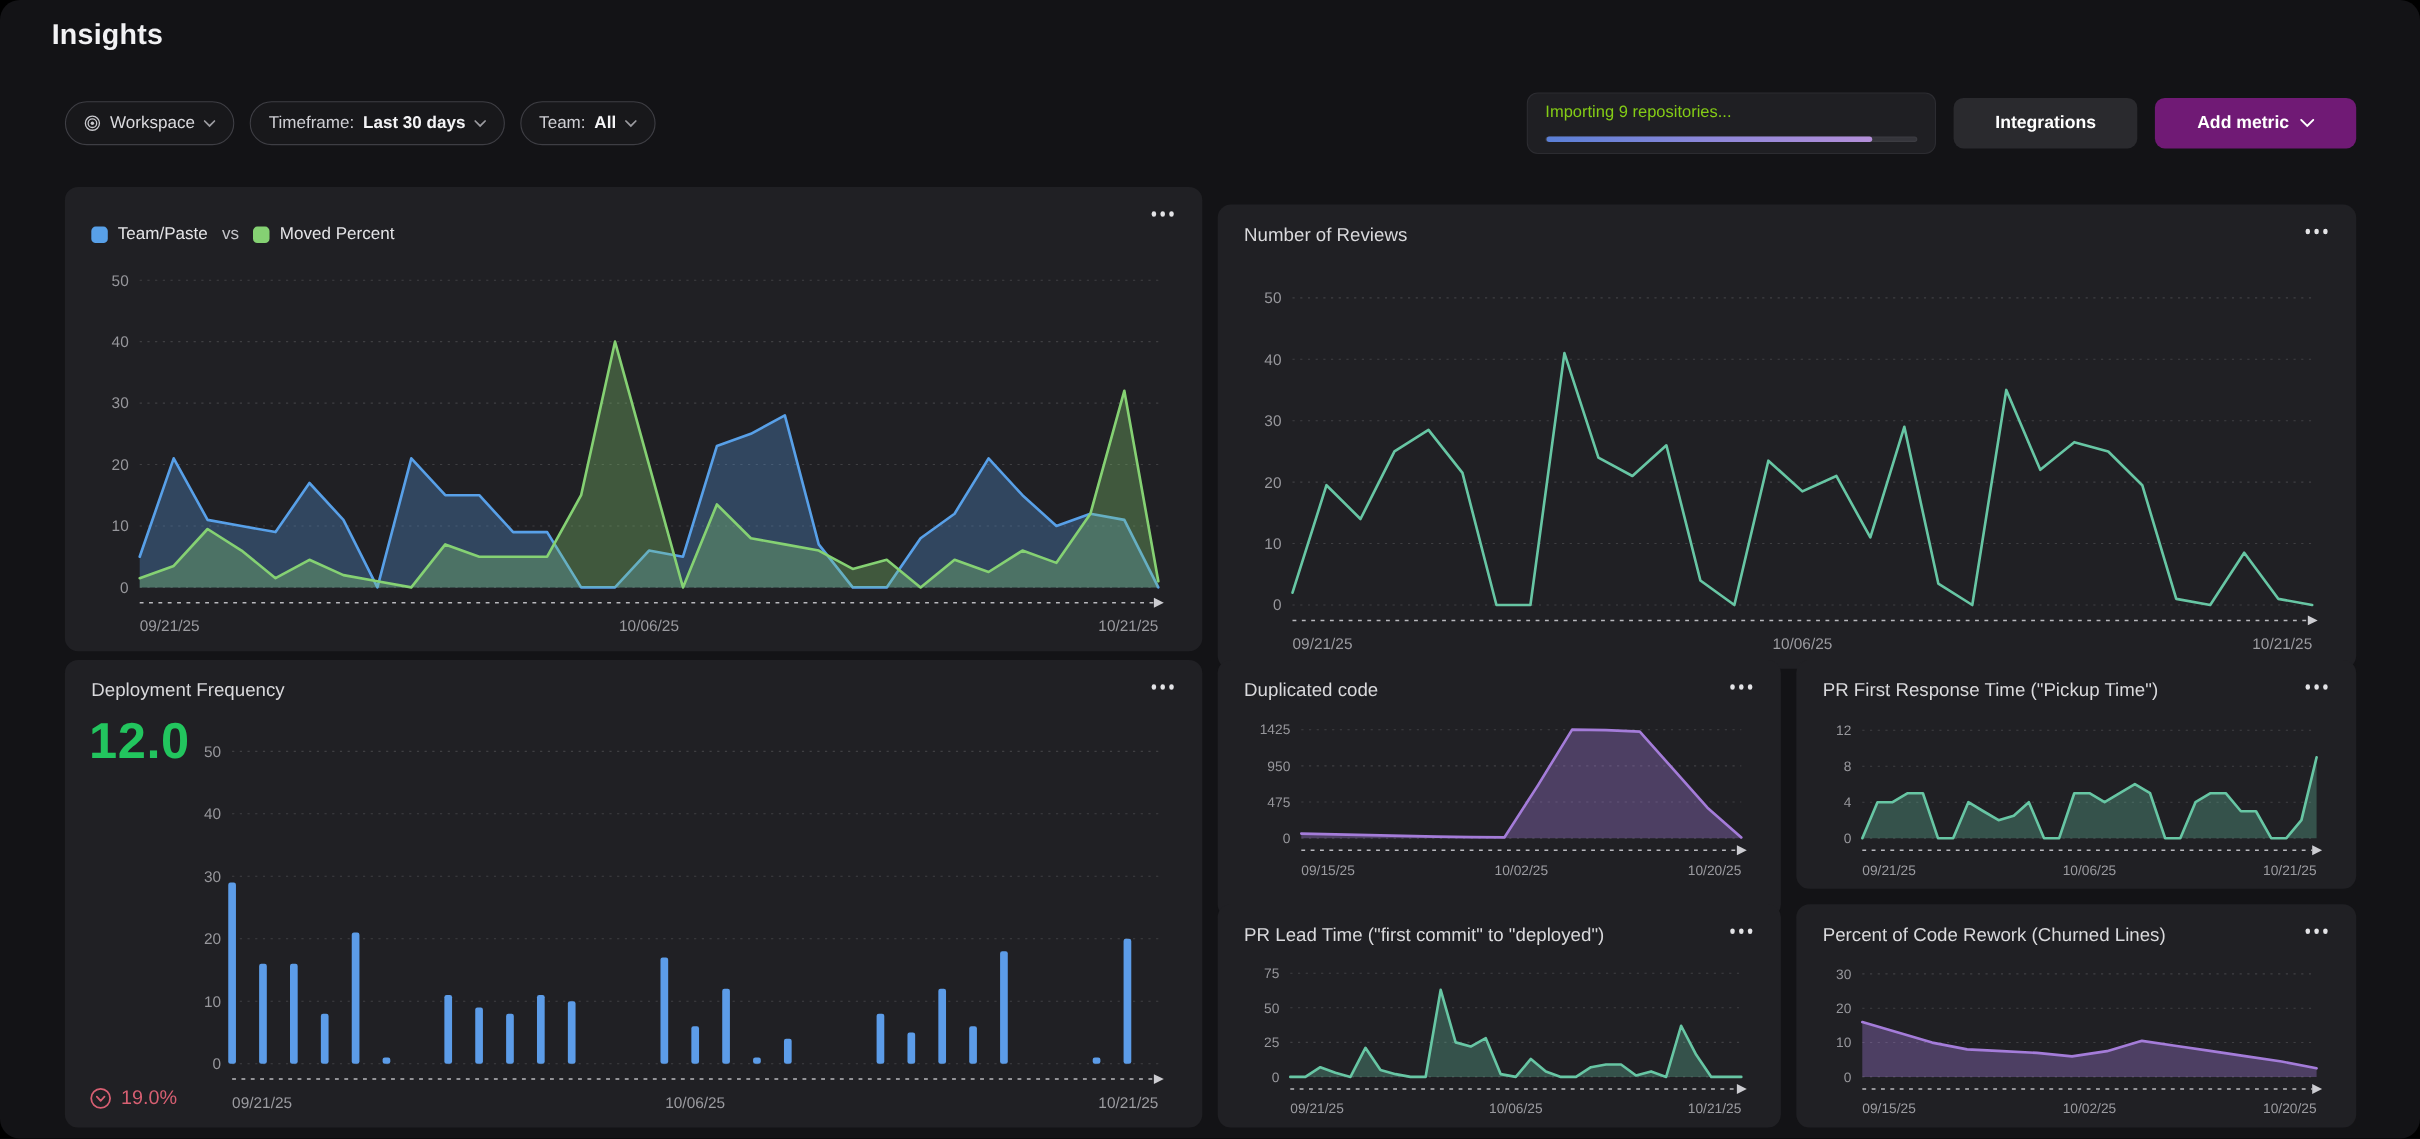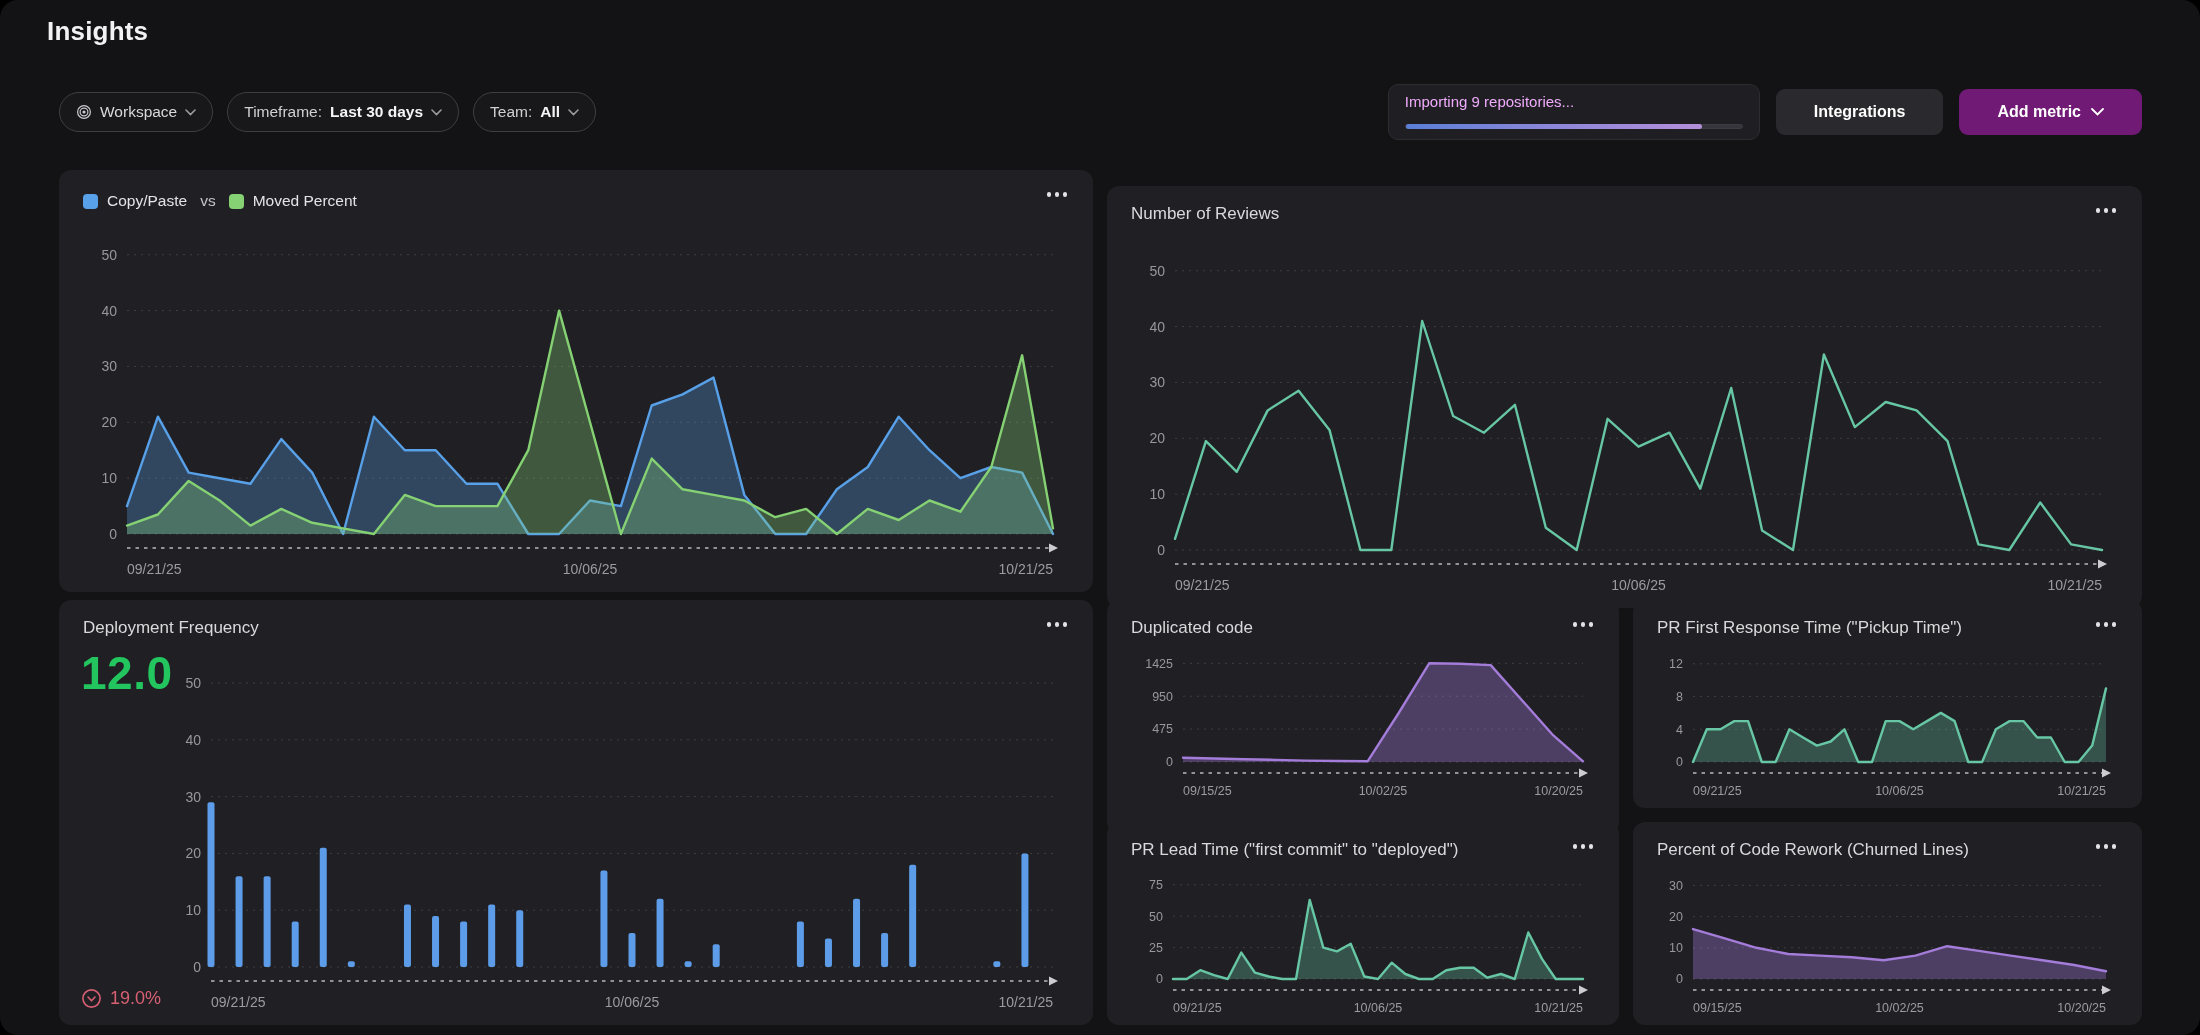--- a/index.html
+++ b/index.html
@@ -8,35 +8,35 @@
 
   .page-title { position:absolute; left:47px; top:16px; font-size:26px; font-weight:700; color:#f2f2f4; letter-spacing:.2px; }
 
   .toolbar { position:absolute; left:59px; top:88px; right:58px; height:48px; display:flex; align-items:center; }
   .pills { display:flex; gap:14px; align-items:center; }
   .pill { display:flex; align-items:center; gap:8px; height:40px; padding:0 16px; border:1px solid #3e3e44; border-radius:999px; background:#18181b; color:#d9d9dd; font-size:15.5px; cursor:pointer; }
   .pill .pfx { color:#cfcfd4; }
   .pill b { color:#f4f4f6; font-weight:700; }
   .toolbar-right { margin-left:auto; display:flex; align-items:center; gap:16px; }
   .import-card { width:372px; height:56px; background:#1f1f23; border:1px solid #2c2c31; border-radius:10px; padding:8px 16px 10px; display:flex; flex-direction:column; justify-content:space-between; }
-  .import-label { color:#f0abfc; font-size:15px; }
+  .import-label { color:#84cc16; font-size:15px; }
   .progress-track { position:relative; width:338px; height:5px; background:#35353b; border-radius:3px; border:1px solid #3c3c42; }
   .progress-fill { position:absolute; left:0; top:-1px; height:5px; border-radius:3px; background:linear-gradient(90deg,#5a7fd6,#8d87d9,#b48fd9); }
   .btn { height:46px; display:flex; align-items:center; gap:10px; padding:0 38px; border-radius:9px; font-size:16px; font-weight:700; color:#ffffff; cursor:pointer; }
   .btn-secondary { background:#2a2a2e; }
   .btn-primary { background:#701a75;text-align:center; }
 
   .card { position:absolute; background:#202024; border-radius:12px; }
   .card-title { position:absolute; left:24px; top:18px; font-size:17px; color:#d9d9dc; }
   .more-btn { position:absolute; right:20px; top:16px; display:flex; gap:3.5px; padding:6px; cursor:pointer; }
   .more-btn .dot { width:4.5px; height:4.5px; border-radius:50%; background:#e3e3e6; }
 
   .legend-row { position:absolute; left:24px; top:18px; display:flex; align-items:center; gap:9px; font-size:15.5px; color:#e4e4e7; }
   .legend-row .sw { width:15px; height:15px; border-radius:4px; display:inline-block; }
-  .legend-row .sep { color:#c3c3c8; margin:4px 4px; }
+  .legend-row .sep { color:#c3c3c8; margin:16px 4px; }
 
   .chart-box { position:absolute; }
 
   .big-value { position:absolute; left:22px; top:46px; font-size:46px; font-weight:700; color:#22c55e; letter-spacing:.5px; }
   .delta-badge { position:absolute; left:22px; bottom:16px; display:flex; align-items:center; gap:8px; color:#d75f72; font-size:18px; }
 
   svg text { font-family:"Liberation Sans", sans-serif; }
 </style>
 </head>
 <body>
@@ -97,21 +97,21 @@
               <path d="M1 1 L6.5 6.5 L12 1" stroke="#ffffff" stroke-width="1.8" fill="none" stroke-linecap="round"></path>
             </svg>
         </span>
       </div>
     </div>
   </div>
 
   <div class="card" style="left:59px; top:170px; width:1034px; height:422px;">
     <div class="legend-row" id="legend-0">
         <span class="sw" style="background: rgb(88, 160, 232);"></span>
-        <span>Copy/Paste</span>
+        <span>Team/Paste</span>
         <span class="sep">vs</span>
         <span class="sw" style="background: rgb(133, 209, 115);"></span>
         <span>Moved Percent</span>
       </div>
     <div class="more-btn">
         <span class="dot"></span>
         <span class="dot"></span>
         <span class="dot"></span>
       </div>
     <div class="chart-box" style="left:20px; right:20px; top:58px; bottom:10px;"><svg width="994" height="354" viewBox="0 0 994 354">

